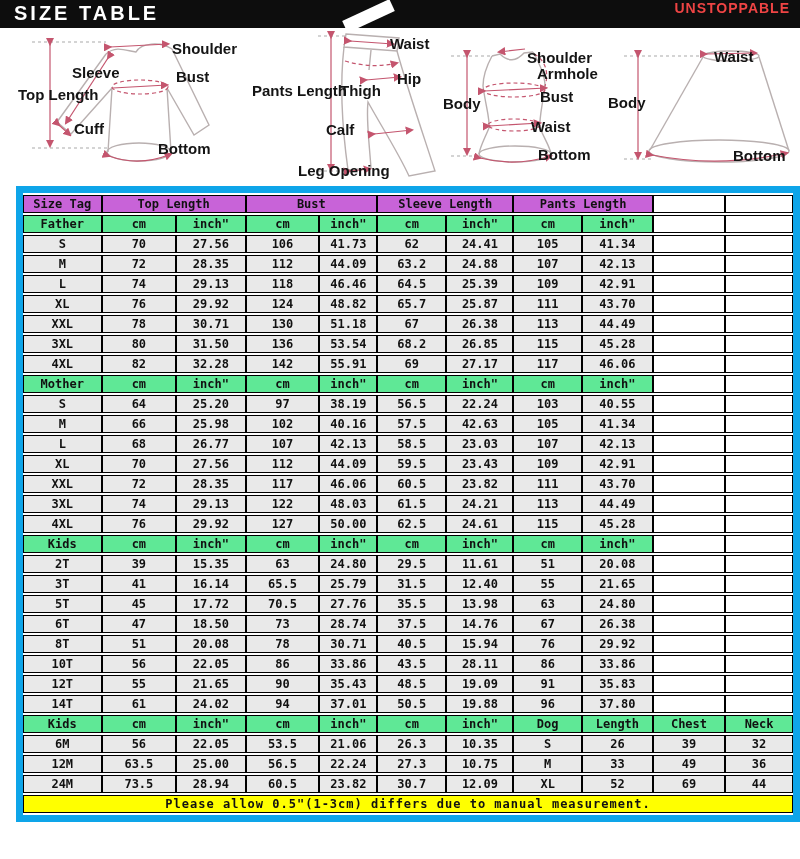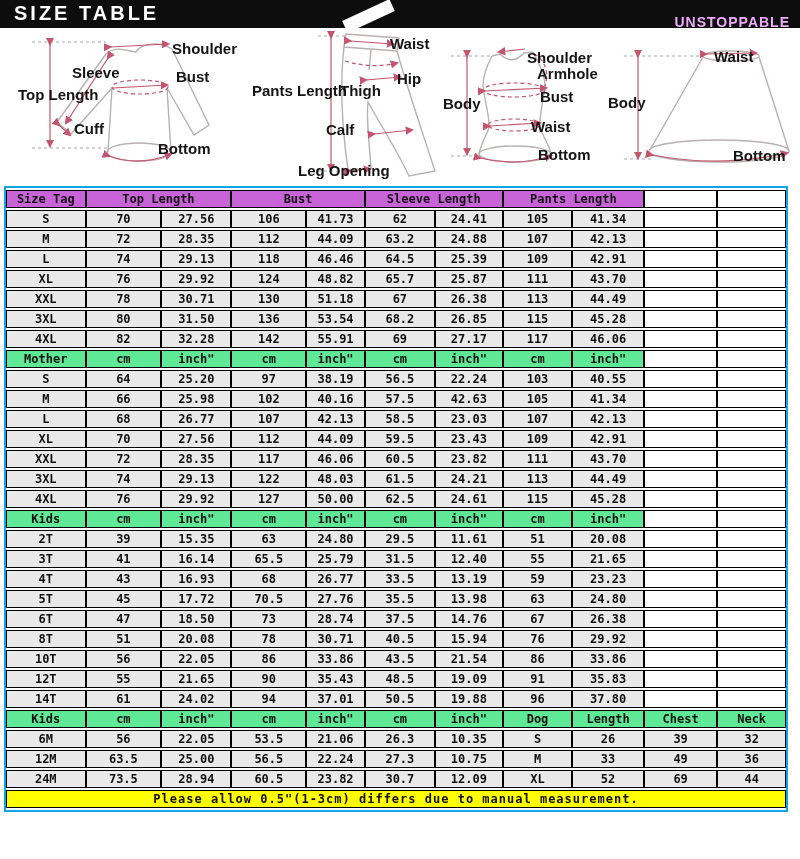--- a/index.html
+++ b/index.html
@@ -3,34 +3,34 @@
 <meta charset="utf-8">
 <style>
   html,body{margin:0;padding:0;background:#fff;}
   .page{position:relative;width:800px;height:859px;background:#fff;overflow:hidden;
         font-family:"Liberation Sans",sans-serif;}
 
   
   .topbar{position:relative;height:28px;background:#0d0d0d;overflow:hidden;}
   .topbar .title{position:absolute;left:14px;top:2px;color:#fff;
         font:bold 20px "Liberation Sans",sans-serif;letter-spacing:3px;}
-  .topbar .brand{position:absolute;right:10px;top:14px;color:#f0abfc;
+  .topbar .brand{position:absolute;right:10px;top:0;color:#ef4444;
         font:600 14px "Liberation Sans",sans-serif;letter-spacing:1px;}
   .topbar .slash{position:absolute;left:362px;top:-10px;width:13px;height:52px;
         background:#fff;transform:rotate(65deg);}
 
   
   .diagrams{position:relative;height:158px;background:#fff;}
   .diagrams svg{position:absolute;left:0;top:0;}
   .dlabel{position:absolute;font:600 15px "Liberation Sans",sans-serif;color:#141414;
         white-space:nowrap;}
 
   
   table.sizes{border-collapse:separate;border-spacing:0 2px;table-layout:fixed;
-        width:784px;margin:0 4px;border:2px solid #0ea5e9;background:#fff;}
+        width:784px;margin:0 16px;border:7px solid #0ea5e9;background:#fff;}
   table.sizes th,table.sizes td{border:1px solid #000;height:16px;line-height:16px;
         padding:0;text-align:center;overflow:hidden;white-space:nowrap;
         font:bold 12px "DejaVu Sans Mono",monospace;color:#111;}
   td.c,th.c{background:var(--row);}
   th.hd{background:var(--purple);font-size:13px;}
   th.sec{background:var(--green);font-size:12px;}
   td.blank{background:#fff;}
   td.note{background:var(--yellow);color:var(--notered);font-size:13px;letter-spacing:1px;}
 </style>
 </head>
@@ -172,20 +172,33 @@
         <tr>
           <th class="hd">Size Tag</th>
           <th class="hd" colspan="2">Top Length</th>
           <th class="hd" colspan="2">Bust</th>
           <th class="hd" colspan="2">Sleeve Length</th>
           <th class="hd" colspan="2">Pants Length</th>
           <td class="blank"></td>
           <td class="blank"></td>
         </tr>
         <tr>
+          <th class="sec">Father</th>
+          <th class="sec">cm</th>
+          <th class="sec">inch"</th>
+          <th class="sec">cm</th>
+          <th class="sec">inch"</th>
+          <th class="sec">cm</th>
+          <th class="sec">inch"</th>
+          <th class="sec">cm</th>
+          <th class="sec">inch"</th>
+          <td class="blank"></td>
+          <td class="blank"></td>
+        </tr>
+        <tr>
           <th class="c">S</th>
           <td class="c">70</td>
           <td class="c">27.56</td>
           <td class="c">106</td>
           <td class="c">41.73</td>
           <td class="c">62</td>
           <td class="c">24.41</td>
           <td class="c">105</td>
           <td class="c">41.34</td>
           <td class="blank"></td>
@@ -406,33 +419,20 @@
           <td class="c">65.5</td>
           <td class="c">25.79</td>
           <td class="c">31.5</td>
           <td class="c">12.40</td>
           <td class="c">55</td>
           <td class="c">21.65</td>
           <td class="blank"></td>
           <td class="blank"></td>
         </tr>
         <tr>
-          <th class="c">4T</th>
-          <td class="c">43</td>
-          <td class="c">16.93</td>
-          <td class="c">68</td>
-          <td class="c">26.77</td>
-          <td class="c">33.5</td>
-          <td class="c">13.19</td>
-          <td class="c">59</td>
-          <td class="c">23.23</td>
-          <td class="blank"></td>
-          <td class="blank"></td>
-        </tr>
-        <tr>
           <th class="c">5T</th>
           <td class="c">45</td>
           <td class="c">17.72</td>
           <td class="c">70.5</td>
           <td class="c">27.76</td>
           <td class="c">35.5</td>
           <td class="c">13.98</td>
           <td class="c">63</td>
           <td class="c">24.80</td>
           <td class="blank"></td>
@@ -464,21 +464,21 @@
           <td class="blank"></td>
           <td class="blank"></td>
         </tr>
         <tr>
           <th class="c">10T</th>
           <td class="c">56</td>
           <td class="c">22.05</td>
           <td class="c">86</td>
           <td class="c">33.86</td>
           <td class="c">43.5</td>
-          <td class="c">21.54</td>
+          <td class="c">28.11</td>
           <td class="c">86</td>
           <td class="c">33.86</td>
           <td class="blank"></td>
           <td class="blank"></td>
         </tr>
         <tr>
           <th class="c">12T</th>
           <td class="c">55</td>
           <td class="c">21.65</td>
           <td class="c">90</td>

